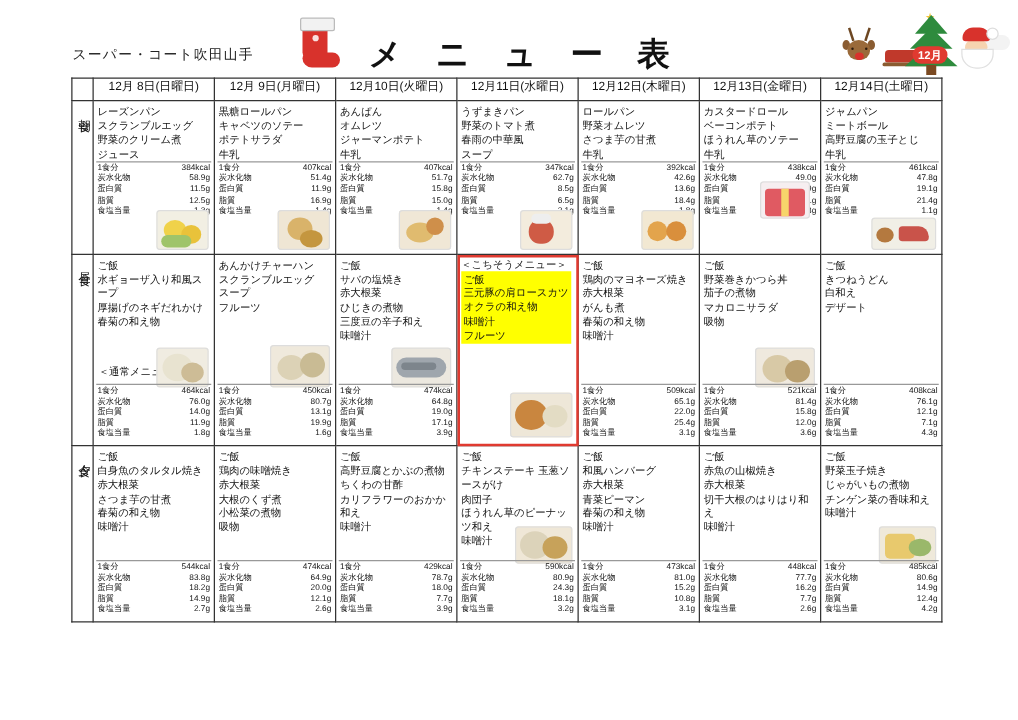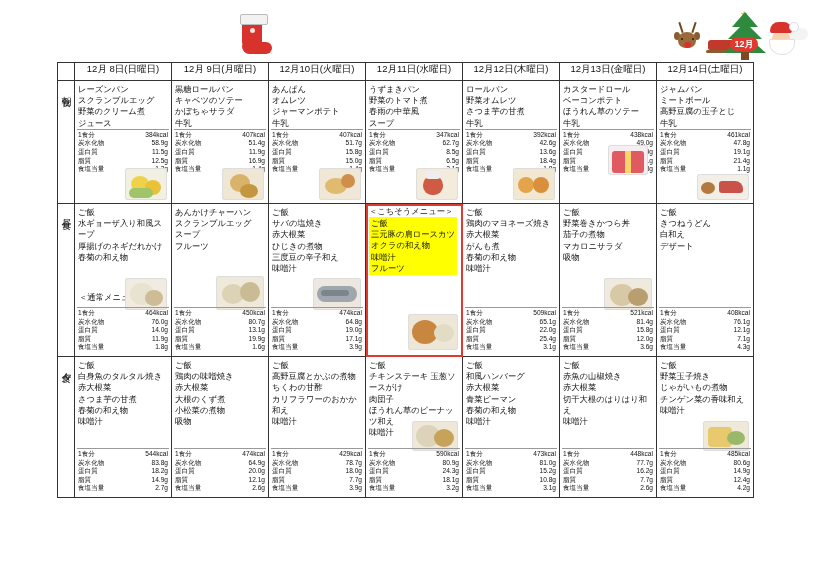--- a/index.html
+++ b/index.html
@@ -143,20 +143,22 @@
     position:absolute;left:470px;top:540px;
     font-size:8px;color:#222;white-space:nowrap;
   }
 </style>
 </head>
 <body>
 
 <div class="page">
 
   <div class="hdr">
+    <div class="shop-name">スーパー・コート吹田山手</div>
+    <div class="title">メ ニ ュ ー 表</div>
 
     <div class="sock">
       <div class="foot"></div>
         <div class="body"></div>
         <div class="cuff"></div>
         <div class="dot"></div>
     </div>
 
     <div class="deer">
       <div class="antler1"></div>
@@ -254,21 +256,21 @@
                   <span class="v">1.3g</span>
                 </div>
         </div>
       </div>
           </td>
 
       <td>
             <div class="cell" style="height:122px">
         <div class="dishes">黒糖ロールパン
 キャベツのソテー
-かぼちゃサラダ
+ポテトサラダ
 牛乳</div>
         <div class="photo" style="background:#efe6d4">
           <div class="p1" style="left:8px;top:6px;width:20px;height:18px;background:#d9b36a"></div>
           <div class="p2" style="left:18px;top:16px;width:18px;height:14px;background:#c4963f"></div>
         </div>
         <div class="nutri">
           <div class="nrow">
                   <span class="k">1食分</span>
                   <span class="v">407kcal</span>
                 </div>

